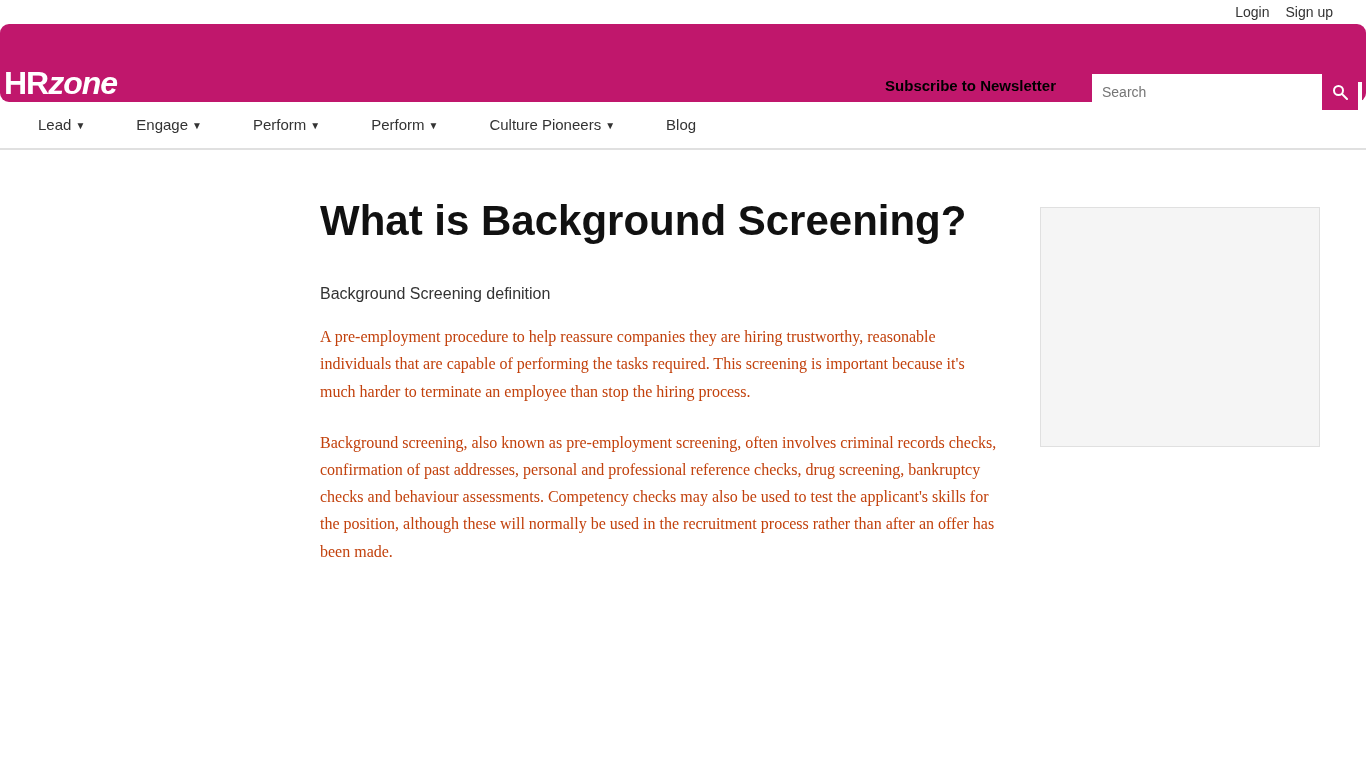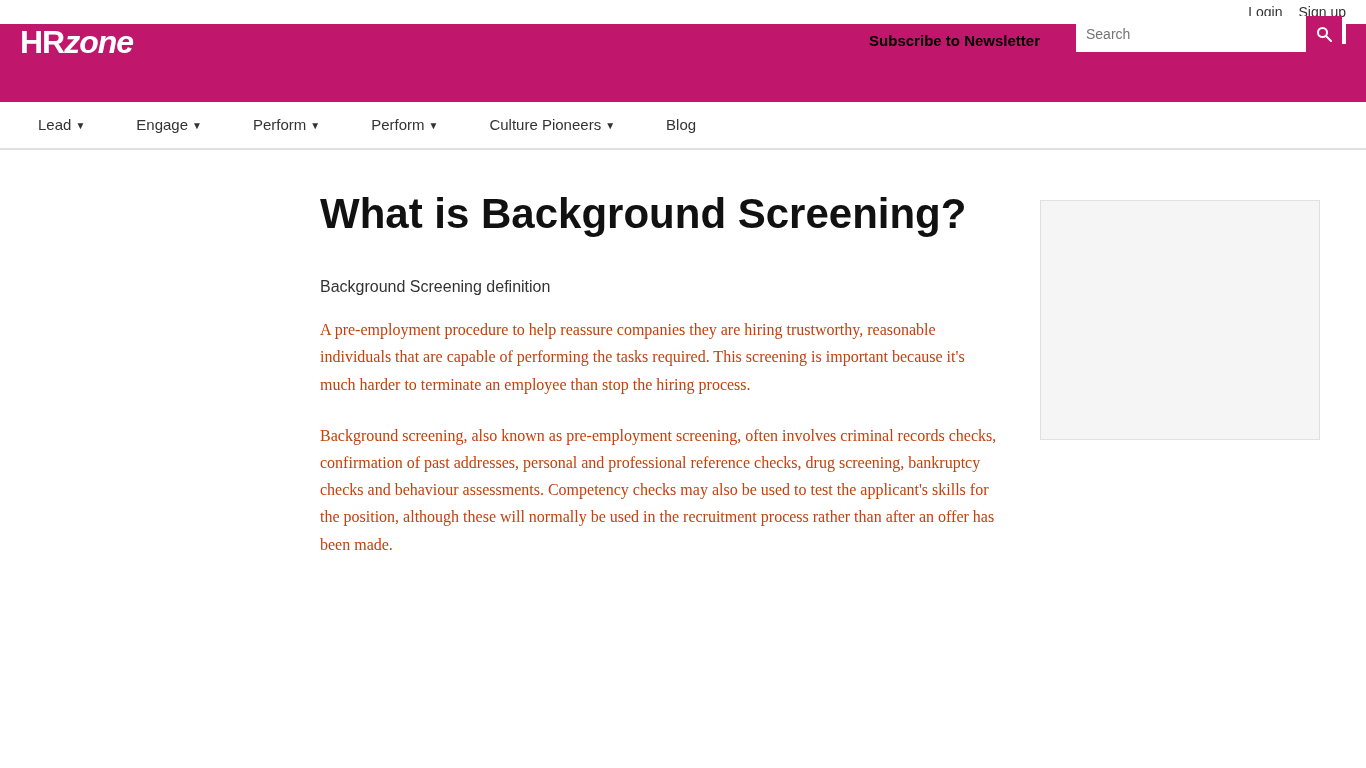--- a/index.html
+++ b/index.html
@@ -3,40 +3,41 @@
   <meta charset="utf-8">
   <style>
     * { margin: 0; padding: 0; box-sizing: border-box; }
     body { font-family: Georgia, 'Times New Roman', serif; background: #fff; color: #222; font-size: 16px; }
 
     
     .top-bar {
       display: flex;
       justify-content: flex-end;
       align-items: center;
-      padding: 4px 20px;
+      padding: 4px 33px;
       gap: 16px;
       background: #fff;
       font-family: Arial, sans-serif;
       font-size: 14px;
     }
     .top-bar a {
       color: #333;
       text-decoration: none;
       cursor: pointer;
     }
 
     
     .main-header {
       background: #c0176c;
       display: flex;
-      align-items: flex-start;
-      padding: 0 20px;
+      align-items: flex-end;
+      padding: 0 4px;
       height: 78px;
       gap: 20px;
+      border-radius: 9px;
     }
     .logo-area {
       flex: 0 0 auto;
     }
 
     .header-spacer { flex: 1; }
 
     .subscribe-btn {
       background: transparent;
       border: none;
@@ -106,21 +107,21 @@
       margin-bottom: -2px;
     }
     .nav-item .caret {
       font-size: 10px;
       margin-top: 1px;
     }
 
     
     .content-wrapper {
       max-width: 1366px;
-      margin: 0 auto;
+      margin: 7px auto;
       display: flex;
       padding: 40px 16px 60px 320px;
       gap: 40px;
     }
     .main-content {
       flex: 1;
       max-width: 680px;
     }
     .page-title {
       font-size: 42px;

